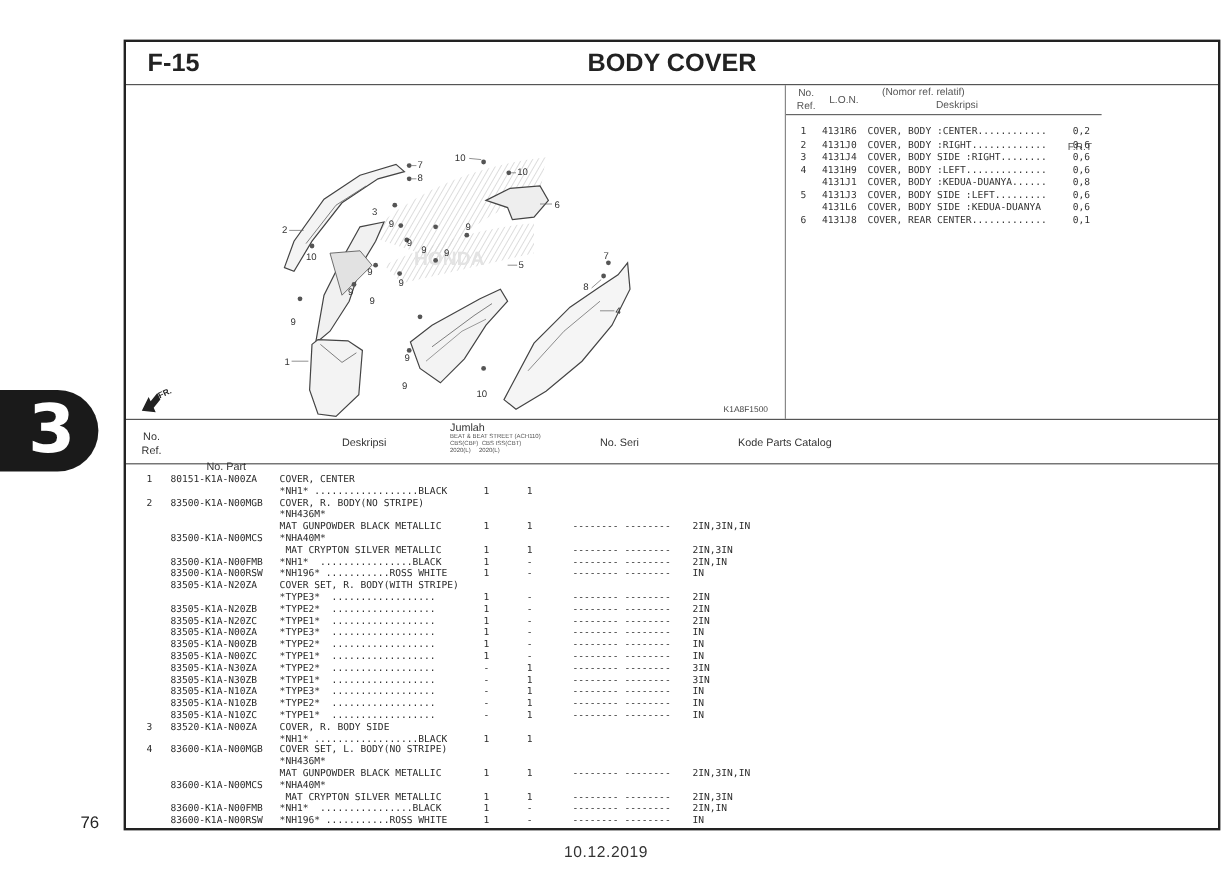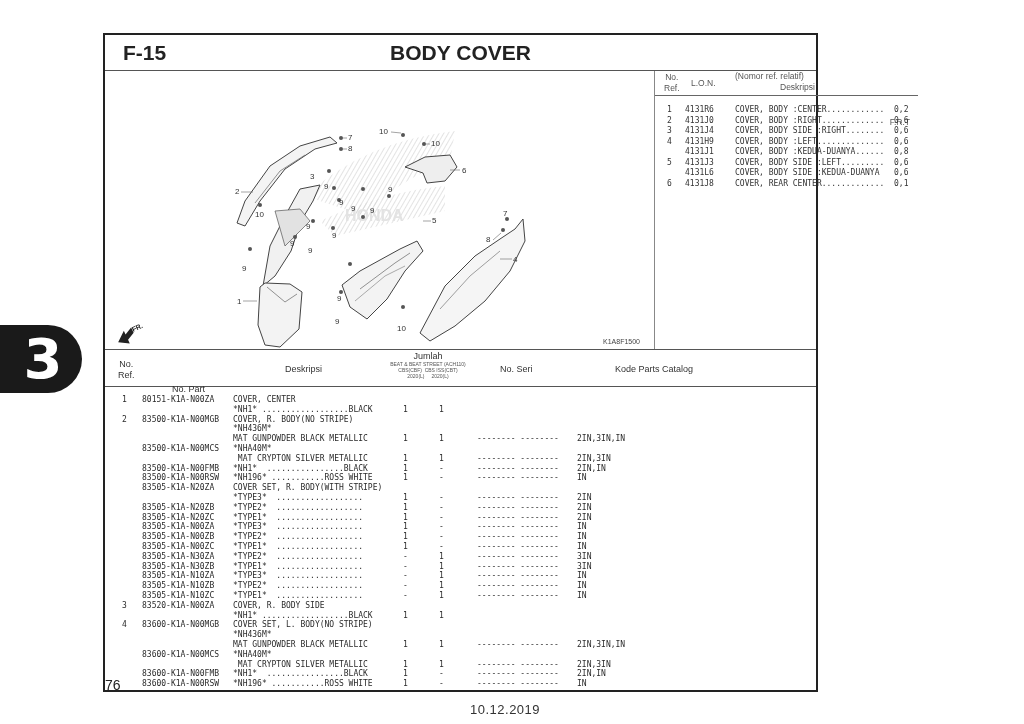--- a/index.html
+++ b/index.html
@@ -9,25 +9,25 @@
   .chapter-tab {
     position: absolute; left: 0; top: 325px; width: 82px; height: 68px;
     background: #1a1a1a; border-radius: 0 34px 34px 0;
     display: flex; align-items: center; justify-content: center;
   }
   .chapter-tab span {
     color: #fff; font-family: "DejaVu Sans", sans-serif; font-weight: bold;
     font-size: 56px; line-height: 1; margin-left: 4px;
   }
 
-  .page-number { position: absolute; left: 67px; top: 677px; font-size: 14px; color: #222; margin-left: 38px; }
+  .page-number { position: absolute; left: 67px; top: 677px; font-size: 14px; color: #222; }
   .footer-date { position: absolute; left: 470px; top: 702px; font-size: 13px; font-weight: normal; letter-spacing: 0.5px; color: #333; }
 
   .frame {
-    position: absolute; left: 103px; top: 33px; width: 715px; height: 659px;
+    position: absolute; left: 103px; top: 33px; width: 914px; height: 659px;
     border: 2px solid #222; border-right-width: 2px;
   }
 
   .header-bar {
     position: absolute; left: 0; top: 0; width: 100%; height: 36px;
     border-bottom: 1.5px solid #555;
   }
   .fig-code { position: absolute; left: 18px; top: 6px; font-size: 21px; font-weight: bold; color: #222; }
   .fig-title { position: absolute; left: 0; right: 0; top: 6px; text-align: center; font-size: 21px; font-weight: bold; color: #222; }
 
@@ -42,33 +42,33 @@
   .frt-head { position: relative; height: 25px; border-bottom: 1px solid #666; font-size: 8.5px; color: #555; }
   .frt-head .h-no { position: absolute; left: 9px; top: 1px; line-height: 11px; text-align: center; }
   .frt-head .h-lon { position: absolute; left: 36px; top: 7px; }
   .frt-head .h-rel { position: absolute; left: 80px; top: 0px; }
   .frt-head .h-desk { position: absolute; left: 125px; top: 11px; }
   .frt-head .h-frt { position: absolute; right: 8px; top: 7px; margin-top: 39px; }
   .frt-rows { position: absolute; left: 0; top: 34px; width: 100%; font-family: "DejaVu Sans Mono", monospace; font-size: 8px; color: #333; }
   .frt-row { display: flex; height: 10.5px; line-height: 10.5px; }
   .frt-row .c-no { width: 24px; padding-left: 12px; }
   .frt-row .c-lon { width: 38px; padding-left: 6px; }
-  .frt-row .c-desc { flex: 1; padding-left: 6px; white-space: pre; overflow: hidden; margin-left: 12px; }
+  .frt-row .c-desc { flex: 1; padding-left: 6px; white-space: pre; overflow: hidden; }
   .frt-row .c-frt { width: 22px; text-align: right; padding-right: 24px; }
 
   .parts-head {
     position: absolute; left: 0; top: 314px; width: 100%; height: 38px;
     border-top: 1.5px solid #555; border-bottom: 1.5px solid #555;
     font-size: 9px; color: #333;
   }
   .ph { position: absolute; }
   .ph-no { left: 13px; top: 9px; line-height: 11px; text-align: center; }
   .ph-part { left: 67px; top: 14px; margin-top: 20px; }
   .ph-desk { left: 180px; top: 14px; }
-  .ph-jum { left: 283px; top: 1px; width: 80px; text-align: center; }
+  .ph-jum { left: 270px; top: 1px; width: 80px; }
   .ph-jum .jt { font-size: 9px; }
   .ph-jum .js { font-size: 5px; line-height: 6px; color: #555; }
   .ph-seri { left: 395px; top: 14px; }
   .ph-kode { left: 510px; top: 14px; }
 
   .parts-body {
     position: absolute; left: 0; top: 360px; width: 100%;
     font-family: "DejaVu Sans Mono", monospace; font-size: 8px; color: #2a2a2a;
   }
   .pr { position: relative; height: 9.8px; line-height: 9.8px; white-space: pre; }

